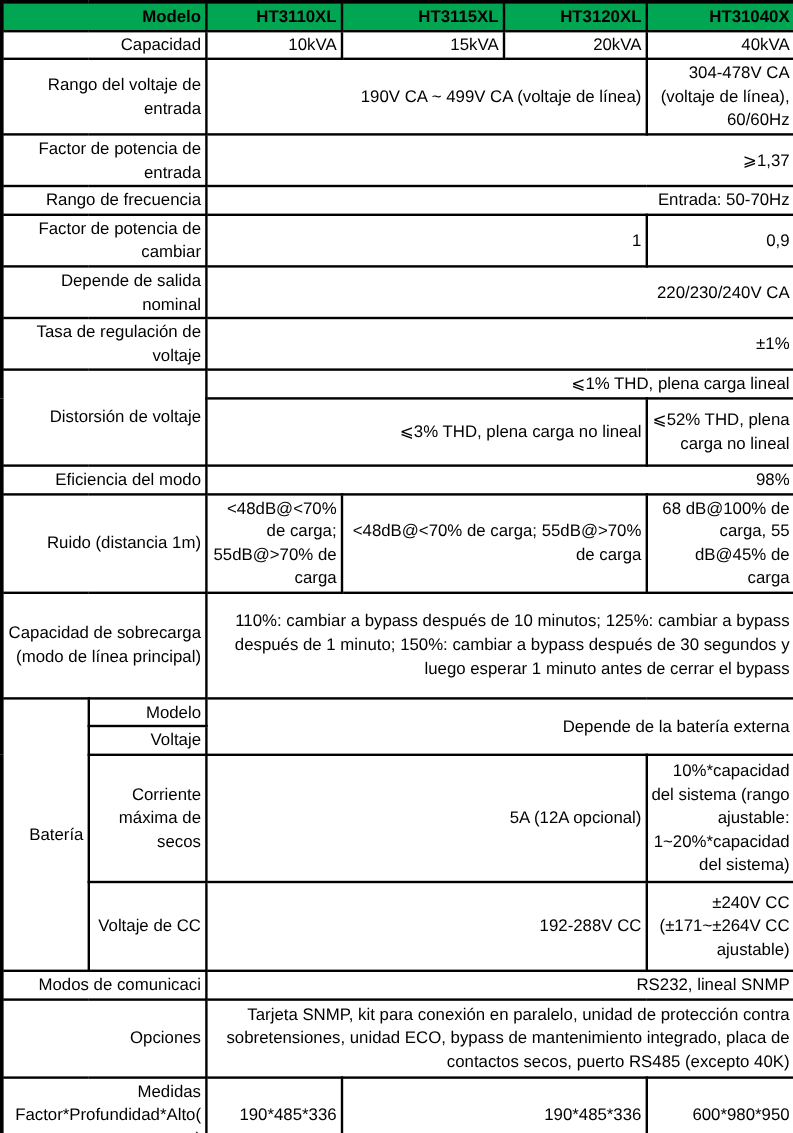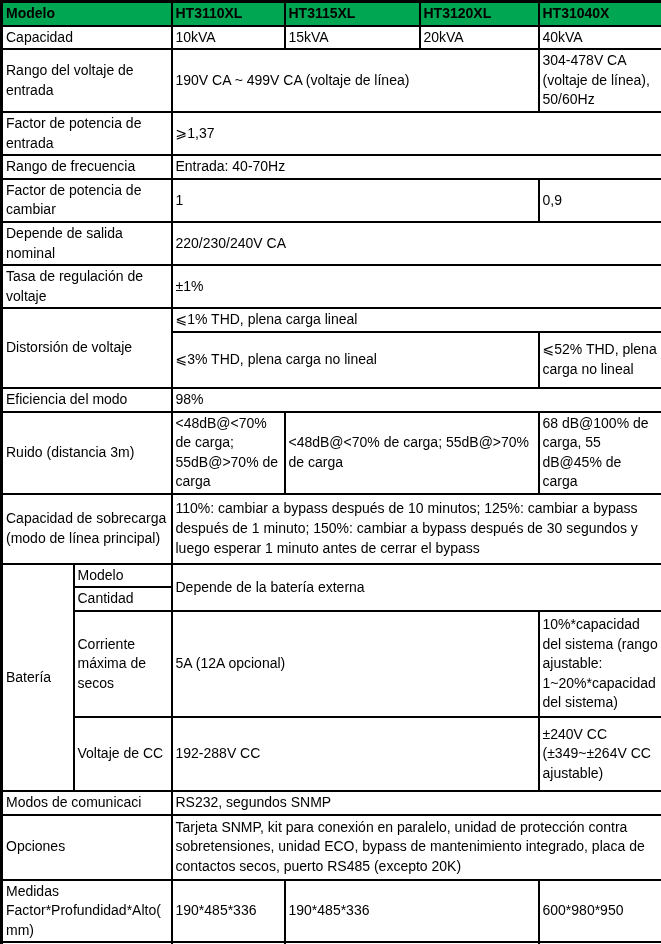--- a/index.html
+++ b/index.html
@@ -14,21 +14,21 @@
     border-collapse: collapse;
     table-layout: fixed;
     width: 661px;
     border: 3px solid #000000;
     font-family: "Liberation Sans", "DejaVu Sans", sans-serif;
     font-size: 14px;
     color: #000000;
   }
   table.spec td {
     border: 2px solid #000000;
-    text-align: left;
+    text-align: right;
     vertical-align: middle;
     padding: 1px 3px;
     line-height: 1.4;
     overflow-wrap: break-word;
     word-wrap: break-word;
     background: #ffffff;
   }
   table.spec tr.hdr td {
     background: var(--header-bg, #00a651);
     font-weight: bold;
@@ -60,31 +60,31 @@
     <td colspan="2">Capacidad</td>
     <td>10kVA</td>
     <td>15kVA</td>
     <td>20kVA</td>
     <td>40kVA</td>
   </tr>
 
   <tr style="height:62px">
     <td colspan="2">Rango del voltaje de entrada</td>
     <td colspan="3">190V CA ~ 499V CA (voltaje de línea)</td>
-    <td>304-478V CA (voltaje de línea), 50/60Hz</td>
+    <td>304-478V CA (voltaje de línea), 60/60Hz</td>
   </tr>
 
   <tr style="height:40px">
     <td colspan="2">Factor de potencia de entrada</td>
     <td colspan="4">⩾1,37</td>
   </tr>
 
   <tr style="height:20px">
     <td colspan="2">Rango de frecuencia</td>
-    <td colspan="4">Entrada: 40-70Hz</td>
+    <td colspan="4">Entrada: 50-70Hz</td>
   </tr>
 
   <tr style="height:42px">
     <td colspan="2">Factor de potencia de cambiar</td>
     <td colspan="3">1</td>
     <td>0,9</td>
   </tr>
 
   <tr style="height:41px">
     <td colspan="2">Depende de salida nominal</td>
@@ -104,58 +104,58 @@
     <td colspan="3">⩽3% THD, plena carga no lineal</td>
     <td>⩽52% THD, plena carga no lineal</td>
   </tr>
 
   <tr style="height:20px">
     <td colspan="2">Eficiencia del modo</td>
     <td colspan="4">98%</td>
   </tr>
 
   <tr style="height:79px">
-    <td colspan="2">Ruido (distancia 3m)</td>
+    <td colspan="2">Ruido (distancia 1m)</td>
     <td>&lt;48dB@&lt;70% de carga; 55dB@&gt;70% de carga</td>
     <td colspan="2">&lt;48dB@&lt;70% de carga; 55dB@&gt;70% de carga</td>
     <td>68 dB@100% de carga, 55 dB@45% de carga</td>
   </tr>
 
-  <tr style="height:70px">
+  <tr style="height:88px">
     <td colspan="2">Capacidad de sobrecarga (modo de línea principal)</td>
     <td colspan="4">110%: cambiar a bypass después de 10 minutos; 125%: cambiar a bypass después de 1 minuto; 150%: cambiar a bypass después de 30 segundos y luego esperar 1 minuto antes de cerrar el bypass</td>
   </tr>
 
   <tr style="height:20px">
     <td rowspan="4">Batería</td>
     <td>Modelo</td>
     <td colspan="4" rowspan="2">Depende de la batería externa</td>
   </tr>
   <tr style="height:20px">
-    <td>Cantidad</td>
+    <td>Voltaje</td>
   </tr>
   <tr style="height:106px">
     <td>Corriente máxima de secos</td>
     <td colspan="3">5A (12A opcional)</td>
     <td>10%*capacidad del sistema (rango ajustable: 1~20%*capacidad del sistema)</td>
   </tr>
   <tr style="height:74px">
     <td>Voltaje de CC</td>
     <td colspan="3">192-288V CC</td>
-    <td>±240V CC (±349~±264V CC ajustable)</td>
+    <td>±240V CC (±171~±264V CC ajustable)</td>
   </tr>
 
   <tr style="height:20px">
     <td colspan="2">Modos de comunicaci</td>
-    <td colspan="4">RS232, segundos SNMP</td>
+    <td colspan="4">RS232, lineal SNMP</td>
   </tr>
 
   <tr style="height:65px">
     <td colspan="2">Opciones</td>
-    <td colspan="4">Tarjeta SNMP, kit para conexión en paralelo, unidad de protección contra sobretensiones, unidad ECO, bypass de mantenimiento integrado, placa de contactos secos, puerto RS485 (excepto 20K)</td>
+    <td colspan="4">Tarjeta SNMP, kit para conexión en paralelo, unidad de protección contra sobretensiones, unidad ECO, bypass de mantenimiento integrado, placa de contactos secos, puerto RS485 (excepto 40K)</td>
   </tr>
 
   <tr style="height:43px">
     <td colspan="2">Medidas Factor*Profundidad*Alto(mm)</td>
     <td>190*485*336</td>
     <td colspan="2">190*485*336</td>
     <td>600*980*950</td>
   </tr>
 
   <tr style="height:20px">

